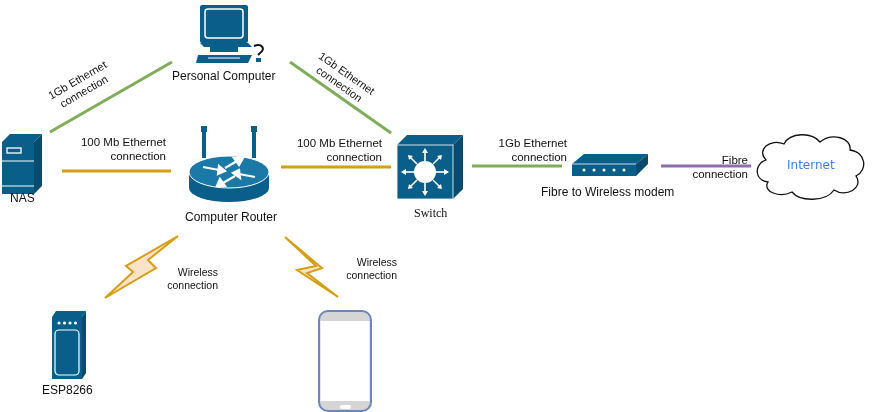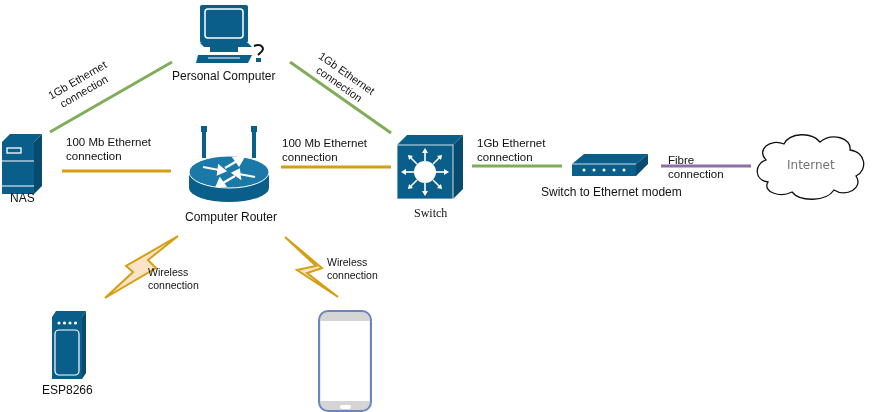--- a/index.html
+++ b/index.html
@@ -1,25 +1,25 @@
 <!DOCTYPE html>
 <html><head>
 <meta charset="utf-8">
 <style>
   html, body { margin: 0; padding: 0; background: #ffffff; }
   body { width: 872px; height: 412px; position: relative; overflow: hidden;
          font-family: "Liberation Sans", sans-serif; }
   #diagram { position: absolute; left: 0; top: 0; }
-  .lbl { position: absolute; font-size: 11.5px; color: #111; text-align: left;
+  .lbl { position: absolute; font-size: 11.5px; color: #111; text-align: right;
          line-height: 14px; white-space: nowrap; font-family: "Liberation Sans", sans-serif; }
   .dev-lbl { position: absolute; font-size: 12px; color: #111; white-space: nowrap;
              font-family: "Liberation Sans", sans-serif; }
   .rot { position: absolute; font-size: 11px; color: #111; text-align: center;
          line-height: 13px; white-space: nowrap; transform-origin: center center; }
-  .inet { position: absolute; font-family: "DejaVu Sans", sans-serif; font-size: 12px; color:#737373; }
+  .inet { position: absolute; font-family: "DejaVu Sans", sans-serif; font-size: 12px; color:#3b82f6; }
 </style>
 </head>
 <body>
 
 <svg id="diagram" width="872" height="412" viewBox="0 0 872 412">
 
   <line x1="50" y1="132" x2="172" y2="62" stroke="#7fad5a" stroke-width="3"></line>
   <line x1="290" y1="62" x2="391" y2="133" stroke="#7fad5a" stroke-width="3"></line>
   <line x1="62" y1="171" x2="171" y2="171" stroke="#d69e12" stroke-width="3"></line>
   <line x1="281" y1="167" x2="391" y2="167" stroke="#d69e12" stroke-width="3"></line>
@@ -137,21 +137,21 @@
     <rect x="0" y="0" width="52" height="100" rx="9" fill="#d5d5d5" stroke="#6a86bc" stroke-width="2"></rect>
     <rect x="1.5" y="10" width="49" height="80" fill="#ffffff"></rect>
     <rect x="21" y="94" width="11" height="4" rx="2" fill="#ffffff"></rect>
   </g>
 </svg>
 
 <div class="dev-lbl" style="left:172px;top:69px;">Personal Computer</div>
 <div class="dev-lbl" style="left:10px;top:191px;">NAS</div>
 <div class="dev-lbl" style="left:185px;top:210px;">Computer Router</div>
 <div class="dev-lbl" style="left:414px;top:206px;font-family:Liberation Serif, serif;">Switch</div>
-<div class="dev-lbl" style="left:541px;top:185px;">Switch to Ethernet modem</div>
+<div class="dev-lbl" style="left:541px;top:185px;">Fibre to Wireless modem</div>
 <div class="inet" style="left:787px;top:158px;">Internet</div>
 <div class="dev-lbl" style="left:42px;top:383px;">ESP8266</div>
 
 <div class="rot" style="left:48px;top:73px;transform:rotate(-30deg);">
   <div>1Gb Ethernet</div>
   <div>connection</div>
 </div>
 <div class="rot" style="left:310px;top:66px;transform:rotate(35deg);">
   <div>1Gb Ethernet</div>
   <div>connection</div>

